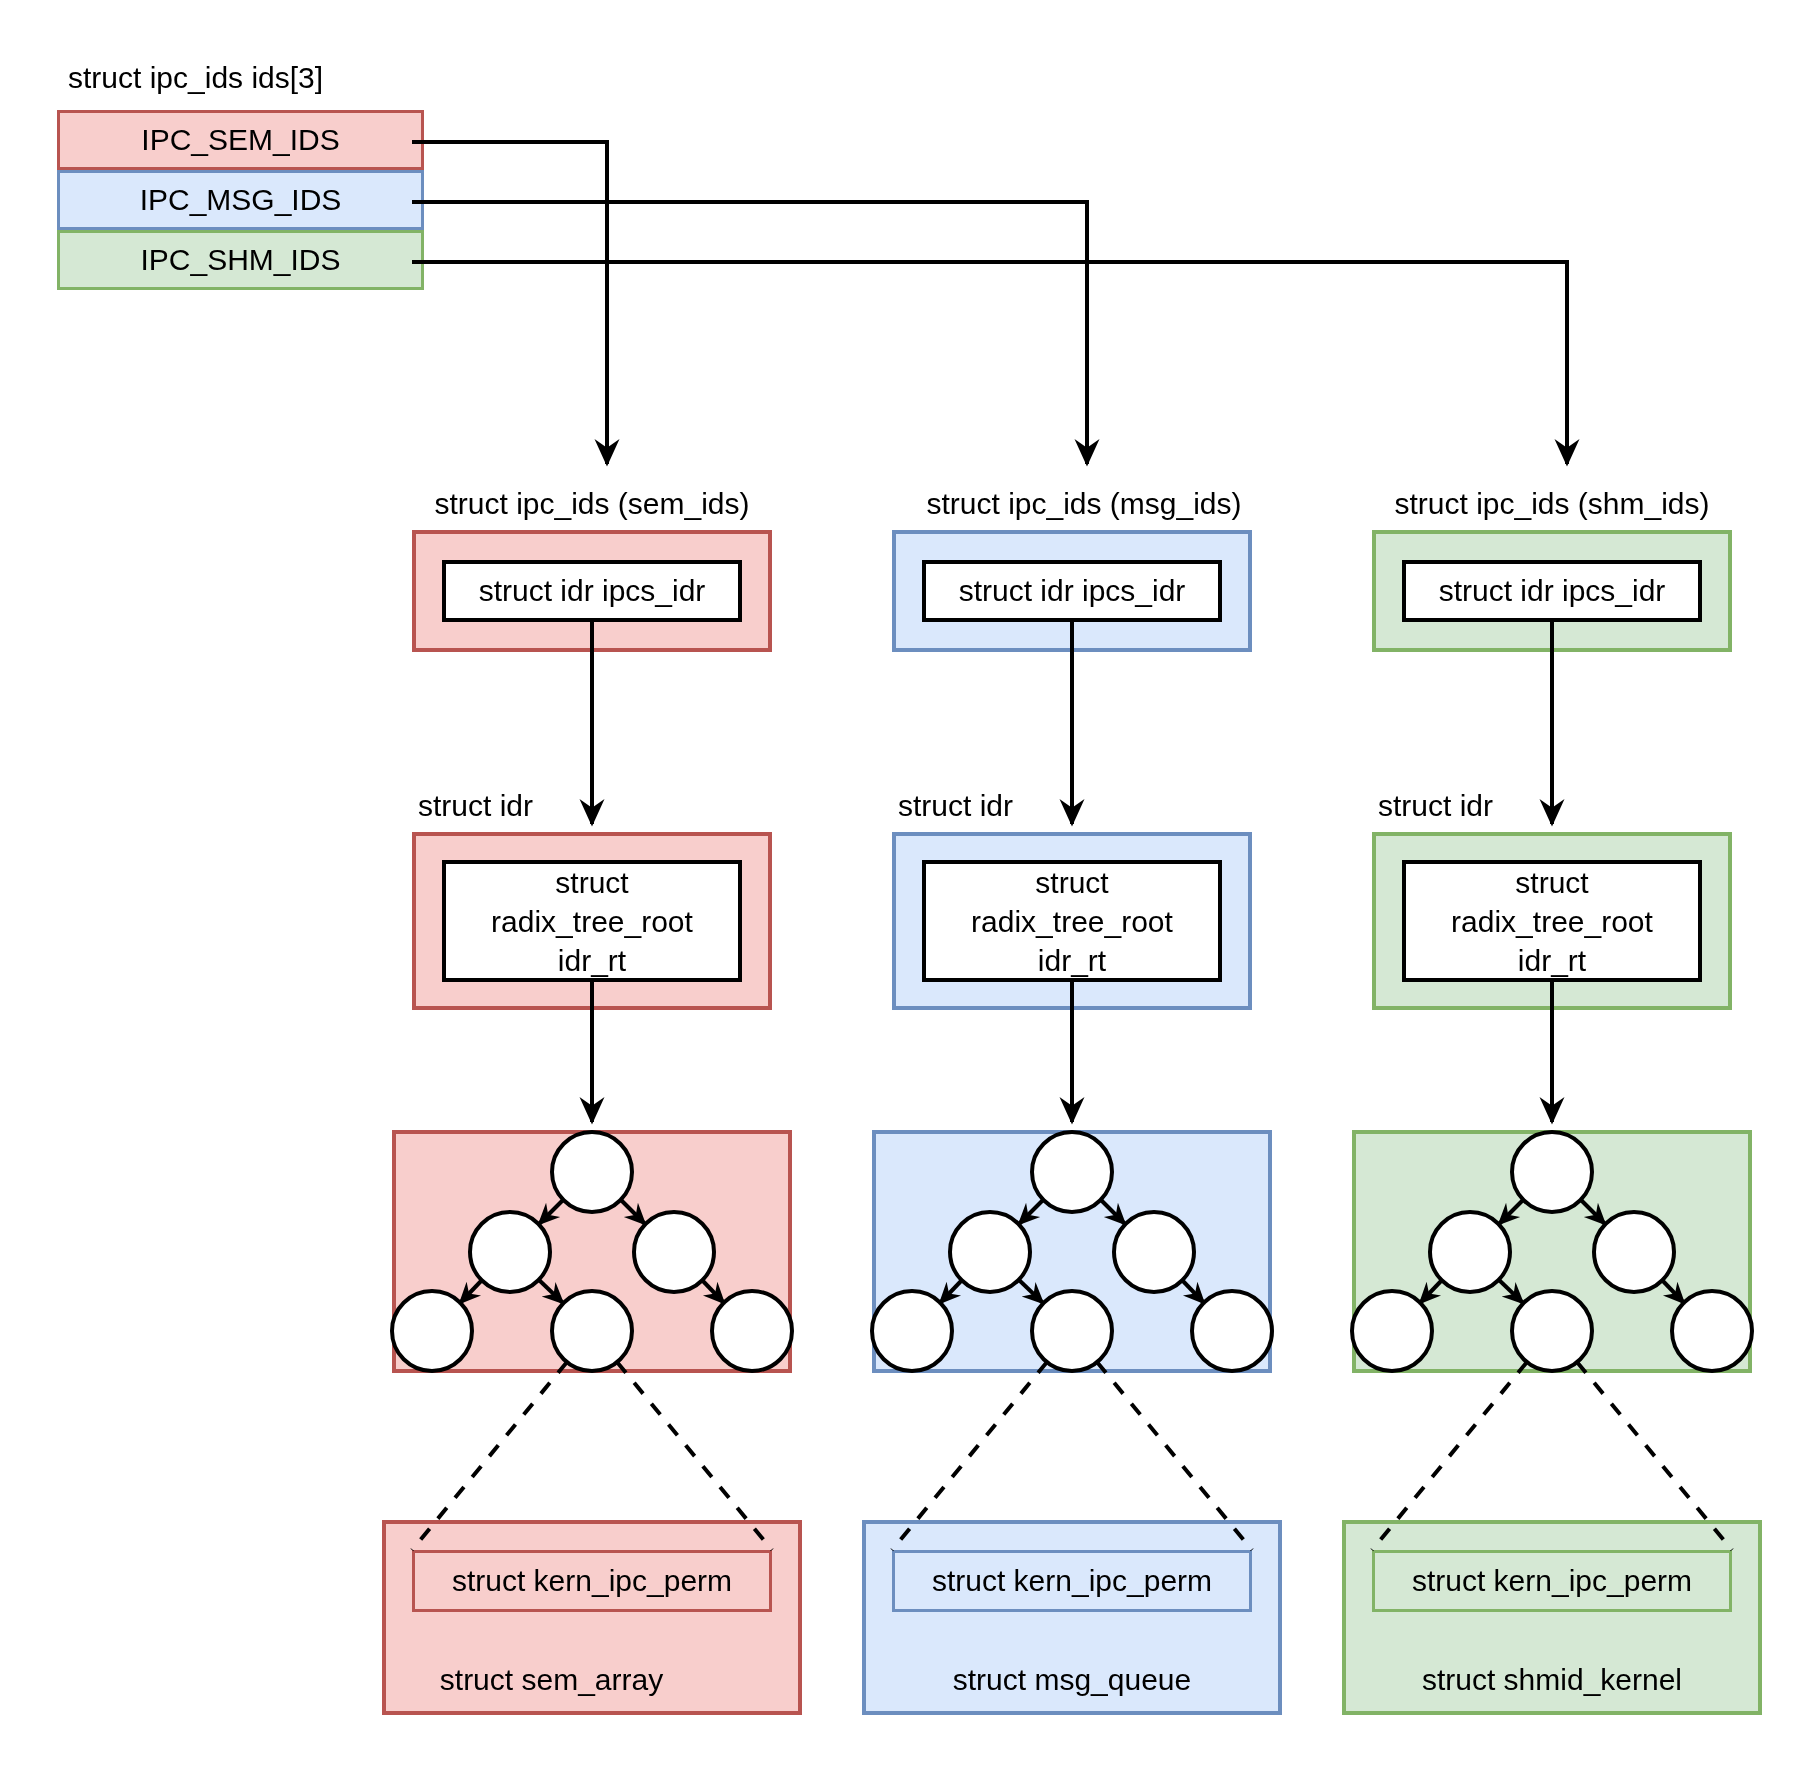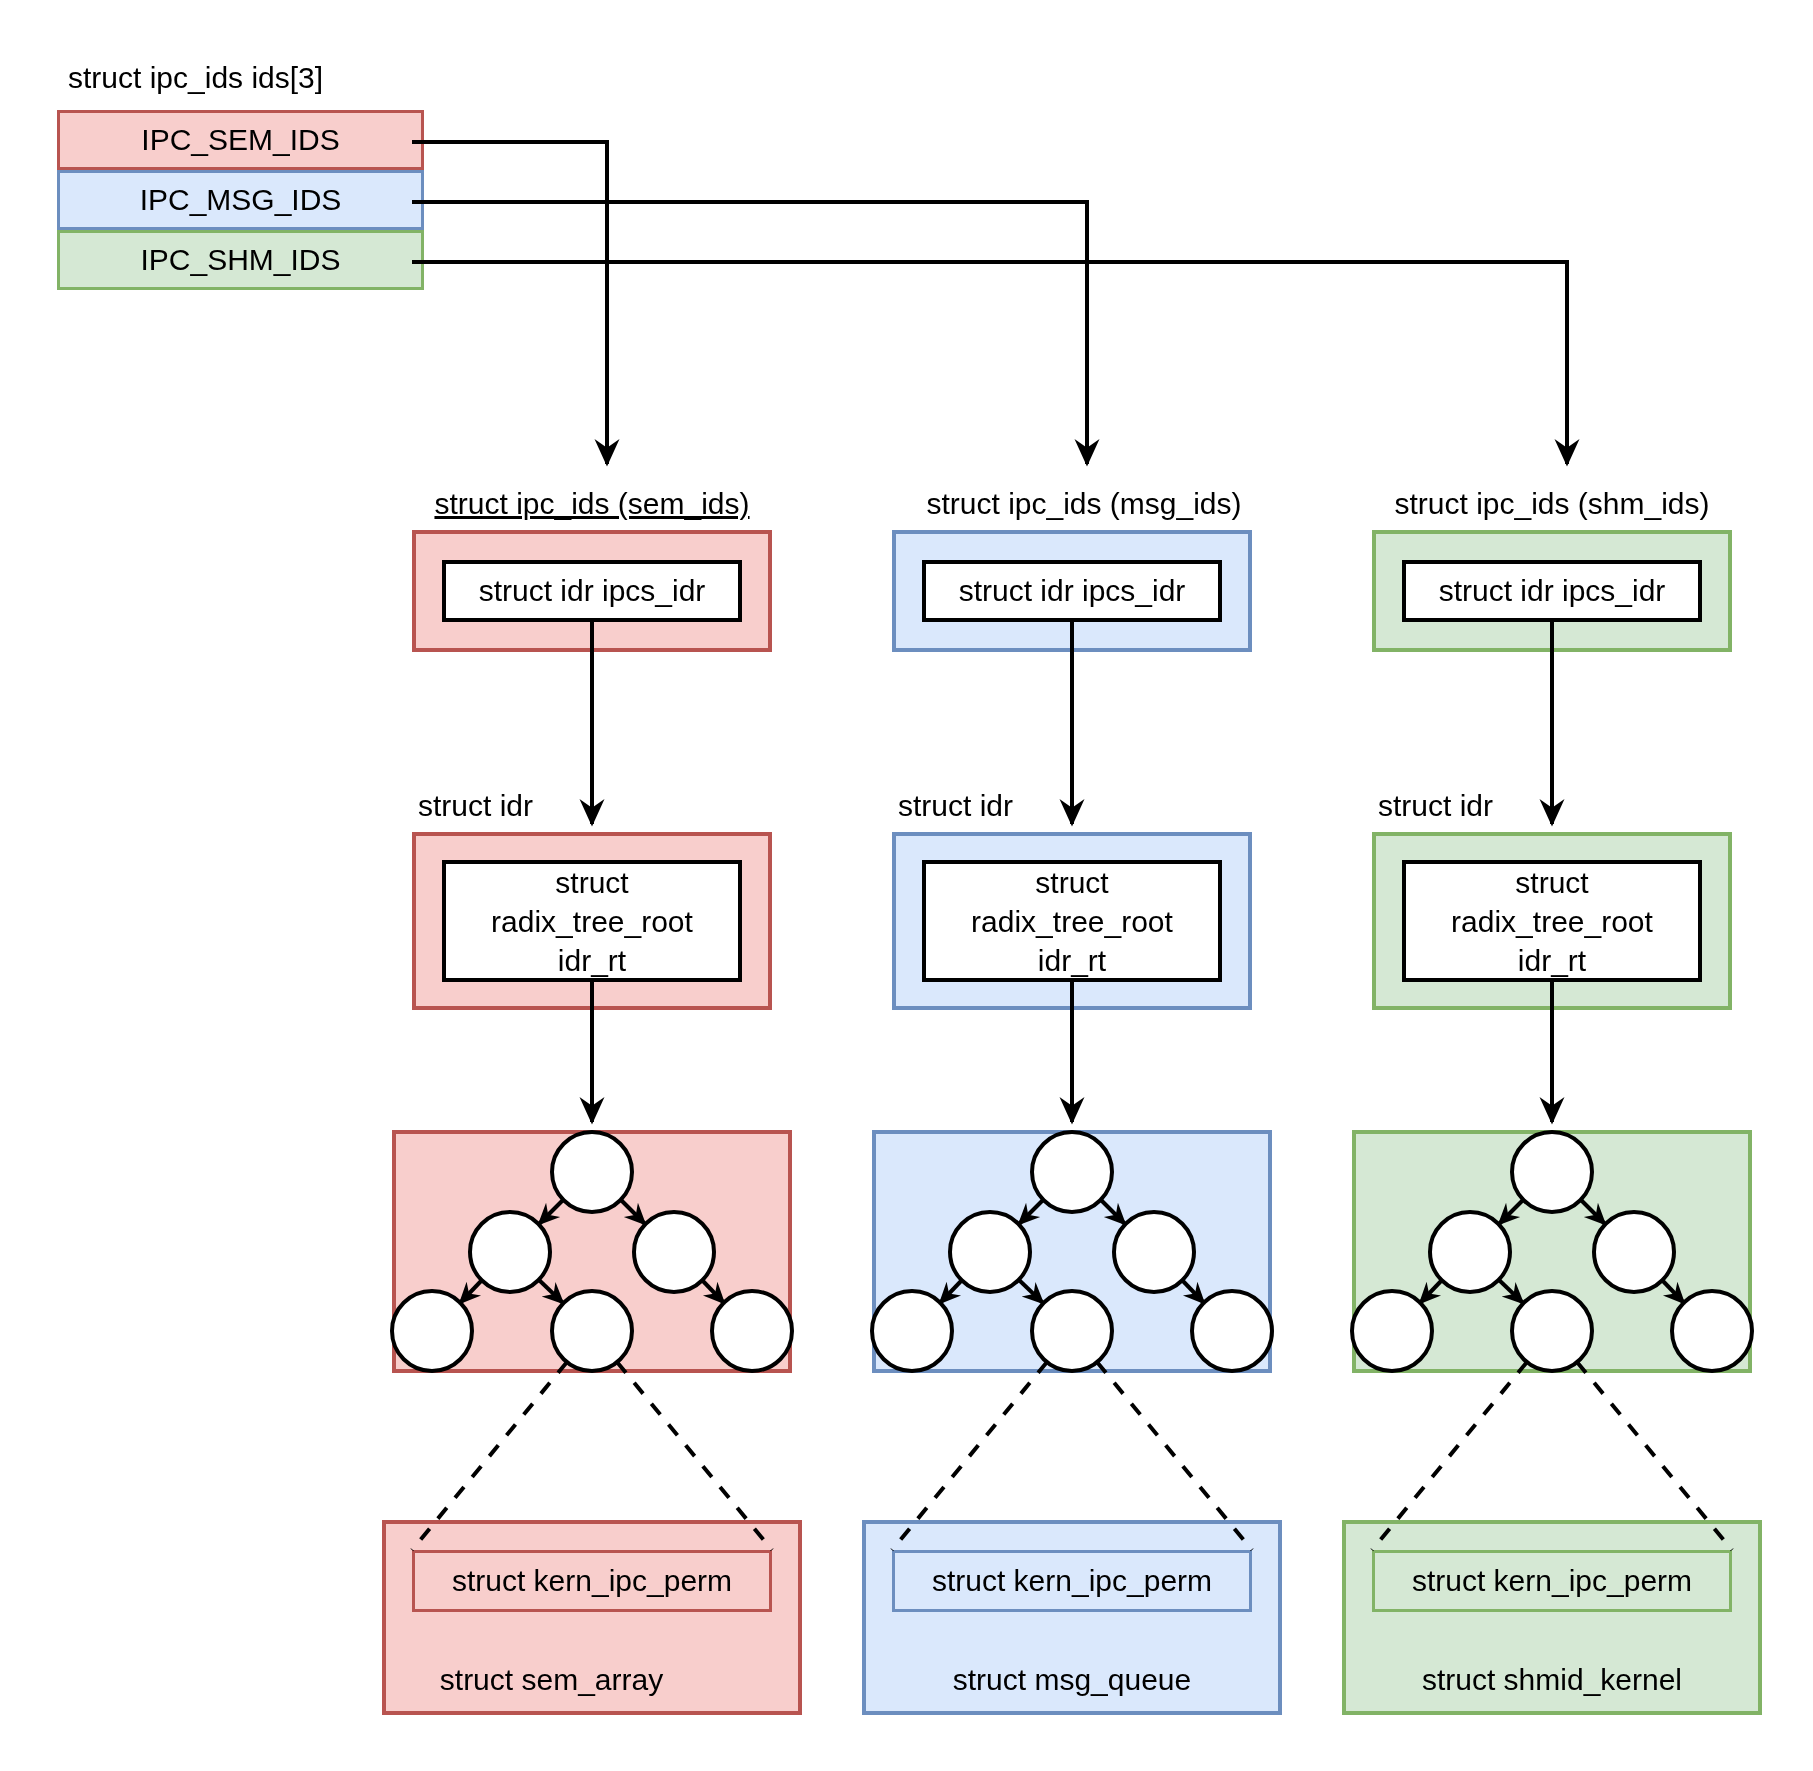--- a/index.html
+++ b/index.html
@@ -59,21 +59,21 @@
 </head>
 <body>
 
 <div class="stage">
 
   <div class="lbl" style="left:68px;top:60px;">struct ipc_ids ids[3]</div>
   <div class="ids-row c-red" style="top:110px;">IPC_SEM_IDS</div>
   <div class="ids-row c-blue" style="top:170px;">IPC_MSG_IDS</div>
   <div class="ids-row c-green" style="top:230px;">IPC_SHM_IDS</div>
 
-  <div class="lbl center" style="left:392px;top:486px;width:400px;text-decoration:underline;">struct ipc_ids (sem_ids)</div>
+  <div class="lbl center" style="left:392px;top:486px;width:400px;">struct ipc_ids (sem_ids)</div>
   <div class="cbox c-red" style="left:412px;top:530px;width:360px;height:122px;"></div>
   <div class="inner-white" style="left:442px;top:560px;width:300px;height:62px;">struct idr ipcs_idr</div>
   <div class="lbl" style="left:418px;top:788px;">struct idr</div>
   <div class="cbox c-red" style="left:412px;top:832px;width:360px;height:178px;"></div>
   <div class="inner-white" style="left:442px;top:860px;width:300px;height:122px;">
     <div class="stack3">
       <div>struct</div>
       <div>radix_tree_root</div>
       <div>idr_rt</div>
     </div>

